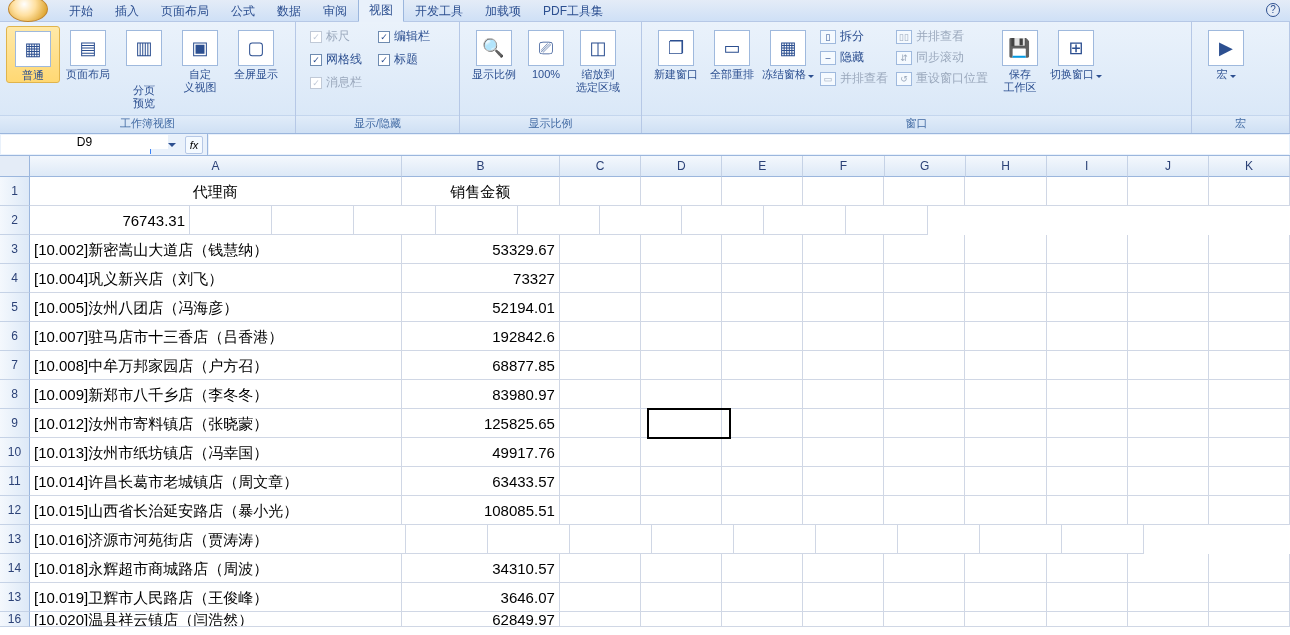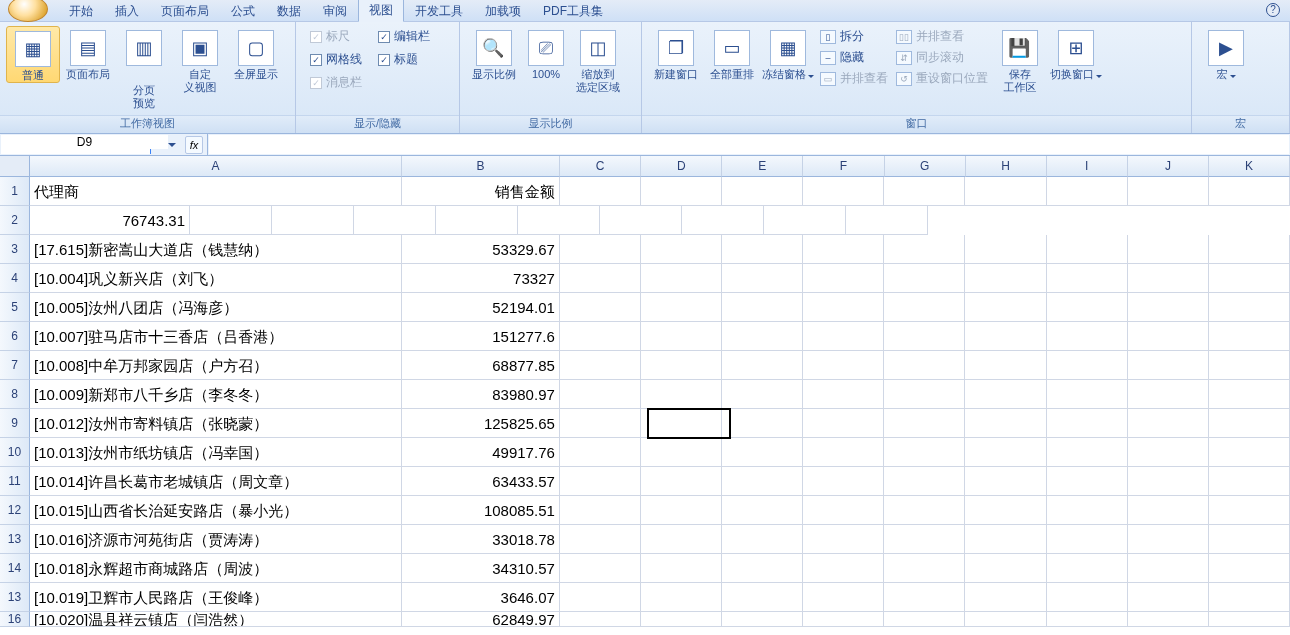--- a/index.html
+++ b/index.html
@@ -53,21 +53,21 @@
 .col-headers { position:absolute; left:30px; top:0; right:0; height:21px; display:flex; z-index:4;}
 .col-h { border-right:1px solid #c5d2e6; border-bottom:1px solid #9bb6dd; background:linear-gradient(#f4f8fd,#dde9f7); text-align:center; font-size:12px; color:#2c4277; line-height:21px; display:flex; align-items:center; justify-content:center; cursor:pointer;}
 .row-headers { position:absolute; left:0; top:21px; width:30px; z-index:4;}
 .row-h { height:29px; border-bottom:1px solid #c5d2e6; border-right:1px solid #9bb6dd; background:linear-gradient(90deg,#f4f8fd,#dde9f7); text-align:center; font-size:12px; color:#2c4277; line-height:29px; cursor:pointer;}
 .cells { position:absolute; left:30px; top:21px; right:0; bottom:0;}
 .row { height:29px; display:flex; }
 .cell { border-right:1px solid #d0d7e5; border-bottom:1px solid #d0d7e5; padding:0 4px; line-height:29px; white-space:nowrap; overflow:hidden; }
 .cA { width:376px; text-align:left; font-size:15px;}
 .cB { width:160px; text-align:right; font-size:15px;}
 .cn { width:82px; }
-.hdr-row .cell { font-size:15px;}
+.hdr-row .cell { text-align:center; font-size:15px;}
 .sel-cell { outline:2px solid #000; outline-offset:-1px; position:absolute; pointer-events:none; z-index:6;}
 .rowcut { height:15px !important;} .rowcut .cell{line-height:15px;}
 </style>
 </head>
 <body>
 
 <div class="tab-row">
   <div class="office-btn"></div>
   <div class="tab">开始</div>
   <div class="tab">插入</div>
@@ -291,21 +291,21 @@
         <div class="cell cn"></div>
         <div class="cell cn"></div>
         <div class="cell cn"></div>
         <div class="cell cn"></div>
         <div class="cell cn"></div>
         <div class="cell cn"></div>
         <div class="cell cn"></div>
         <div class="cell cn"></div>
       </div>
       <div class="row">
-        <div class="cell cA">[17.615]新密嵩山大道店（钱慧纳）</div>
+        <div class="cell cA">[10.002]新密嵩山大道店（钱慧纳）</div>
         <div class="cell cB">53329.67</div>
         <div class="cell cn"></div>
         <div class="cell cn"></div>
         <div class="cell cn"></div>
         <div class="cell cn"></div>
         <div class="cell cn"></div>
         <div class="cell cn"></div>
         <div class="cell cn"></div>
         <div class="cell cn"></div>
         <div class="cell cn"></div>
@@ -331,21 +331,21 @@
         <div class="cell cn"></div>
         <div class="cell cn"></div>
         <div class="cell cn"></div>
         <div class="cell cn"></div>
         <div class="cell cn"></div>
         <div class="cell cn"></div>
         <div class="cell cn"></div>
       </div>
       <div class="row">
         <div class="cell cA">[10.007]驻马店市十三香店（吕香港）</div>
-        <div class="cell cB">151277.6</div>
+        <div class="cell cB">192842.6</div>
         <div class="cell cn"></div>
         <div class="cell cn"></div>
         <div class="cell cn"></div>
         <div class="cell cn"></div>
         <div class="cell cn"></div>
         <div class="cell cn"></div>
         <div class="cell cn"></div>
         <div class="cell cn"></div>
         <div class="cell cn"></div>
       </div>
@@ -422,21 +422,20 @@
         <div class="cell cn"></div>
         <div class="cell cn"></div>
         <div class="cell cn"></div>
         <div class="cell cn"></div>
         <div class="cell cn"></div>
         <div class="cell cn"></div>
         <div class="cell cn"></div>
       </div>
       <div class="row">
         <div class="cell cA">[10.016]济源市河苑街店（贾涛涛）</div>
-        <div class="cell cB">33018.78</div>
         <div class="cell cn"></div>
         <div class="cell cn"></div>
         <div class="cell cn"></div>
         <div class="cell cn"></div>
         <div class="cell cn"></div>
         <div class="cell cn"></div>
         <div class="cell cn"></div>
         <div class="cell cn"></div>
         <div class="cell cn"></div>
       </div>

